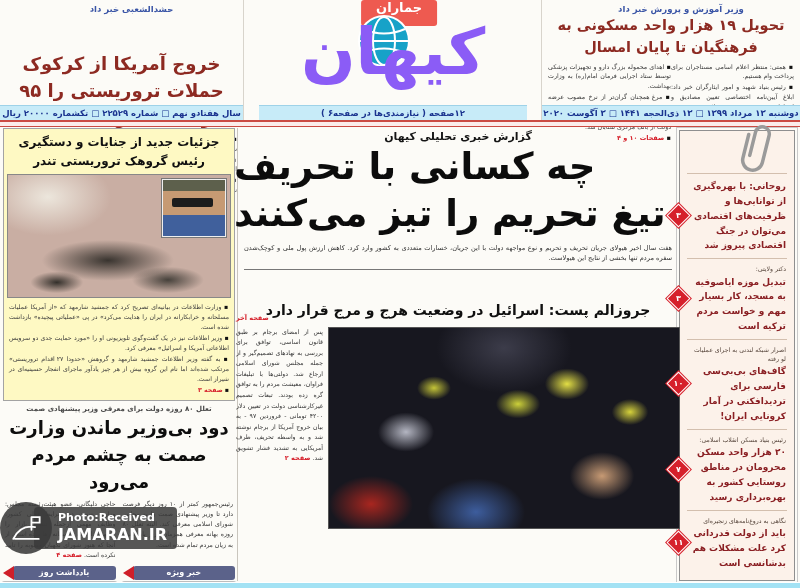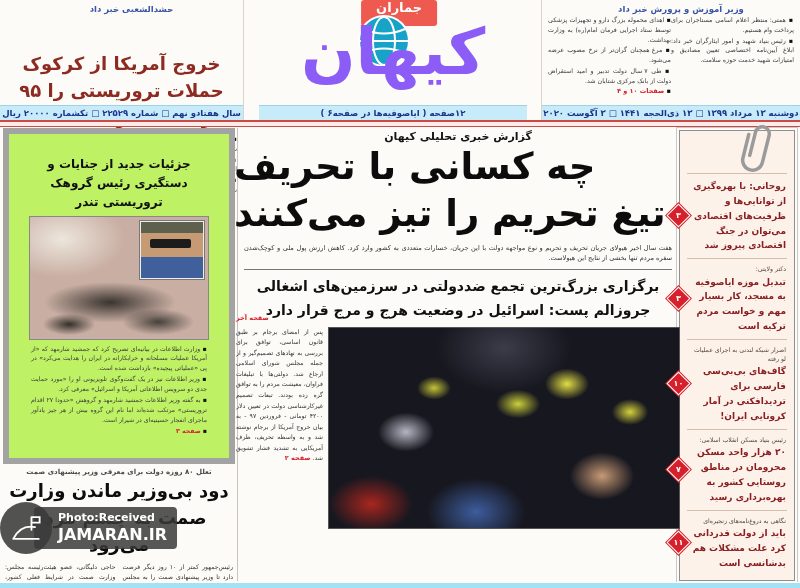--- a/index.html
+++ b/index.html
@@ -71,21 +71,21 @@
       radial-gradient(28px 20px at 86% 42%, #d6d23c 0%, rgba(214,210,60,0) 65%),
       radial-gradient(34px 22px at 54% 38%, #ccd03a 0%, rgba(204,208,58,0) 65%),
       radial-gradient(26px 18px at 30% 30%, #c4c438 0%, rgba(196,196,56,0) 65%),
       radial-gradient(46px 34px at 78% 74%, #c79a74 0%, rgba(199,154,116,0) 70%),
       radial-gradient(40px 28px at 22% 52%, #b4b6c2 0%, rgba(180,182,194,0) 70%),
       radial-gradient(90px 60px at 50% 10%, #3c3c4a 0%, rgba(60,60,74,0) 75%),
       #17171f;}
   .m-sidecol{flex:1;font-size:6.2px;color:#333;text-align:justify;line-height:1.7;overflow:hidden;}
   
   .leftcol{position:absolute;top:0;left:3px;width:232px;bottom:0;}
-  .tondar{border:6px solid #a3a3a3;background:#bef264;padding:20px;}
+  .tondar{border:1px solid #a3a3a3;background:#fef9c3;padding:3px;}
   .t-headline{font-size:12px;font-weight:bold;color:#101010;text-align:center;line-height:1.6;
               padding:1px 0 3px;}
   .t-photo{height:122px;position:relative;border:1px solid #888;overflow:hidden;
     background:
       radial-gradient(90px 55px at 18% 18%, #ece6dc 0%, rgba(236,230,220,0) 70%),
       radial-gradient(110px 34px at 45% 70%, #39342f 0%, rgba(57,52,47,0) 60%),
       radial-gradient(60px 22px at 72% 86%, #46413b 0%, rgba(70,65,59,0) 60%),
       radial-gradient(44px 18px at 22% 88%, #332f2a 0%, rgba(51,47,42,0) 60%),
       #c9aea3;}
   .portrait{position:absolute;top:4px;right:4px;width:62px;height:56px;border:1px solid #eee;
@@ -121,20 +121,21 @@
 </style>
 </head>
 <body>
 
 <div class="page">
 
   <div class="header">
 
     <div class="h-sec h-right">
       <div class="kicker">وزیر آموزش و پرورش خبر داد</div>
+      <div class="h-headline">تحویل ۱۹ هزار واحد مسکونی به فرهنگیان تا پایان امسال</div>
       <div class="bullets">
         <div>
           <p class="bul">همتی: منتظر اعلام اسامی مستاجران برای پرداخت وام هستیم.</p>
           <p class="bul">رئیس بنیاد شهید و امور ایثارگران خبر داد: ابلاغ آیین‌نامه اختصاصی تعیین مصادیق و امتیازات شهید خدمت حوزه سلامت.</p>
         </div>
         <div>
           <p class="bul">اهدای محموله بزرگ دارو و تجهیزات پزشکی توسط ستاد اجرایی فرمان امام(ره) به وزارت بهداشت.</p>
           <p class="bul">مرغ همچنان گران‌تر از نرخ مصوب عرضه می‌شود.</p>
           <p class="bul">طی ۷ سال دولت تدبیر و امید استقراض دولت از بانک مرکزی شتابان شد.</p>
           <p class="bul pageref">صفحات ۱۰ و ۴</p>
@@ -151,21 +152,21 @@
             <circle cx="27" cy="27" r="25" fill="#17a2c8"></circle>
             <circle cx="27" cy="27" r="25" fill="none" stroke="#ffffff" stroke-width="2"></circle>
             <ellipse cx="27" cy="27" rx="11" ry="24" fill="none" stroke="#ffffff" stroke-width="2"></ellipse>
             <line x1="3" y1="27" x2="51" y2="27" stroke="#ffffff" stroke-width="2"></line>
             <path d="M6 15 Q27 24 48 15" fill="none" stroke="#ffffff" stroke-width="2"></path>
             <path d="M6 39 Q27 30 48 39" fill="none" stroke="#ffffff" stroke-width="2"></path>
           </svg>
         </span>
         <div class="logo-text">کیهان</div>
       </div>
-      <div class="bar">۱۲صفحه ( ایاصوفیه‌ها در صفحه۶ )</div>
+      <div class="bar">۱۲صفحه ( نیازمندی‌ها در صفحه۶ )</div>
     </div>
 
     <div class="h-sec h-left">
       <div class="kicker">حشدالشعبی خبر داد</div>
       <div class="h-headline">خروج آمریکا از کرکوک حملات تروریستی را ۹۵ درصد کاهش داده است</div>
       <div class="bullets">
         <div>
           <p class="bul">نیویورک تایمز: ما در حال سقوط، سقوط، سقوط و سقوطیم.</p>
           <p class="bul">مرگ ۴۰ هزار نفر در خانه‌های سالمندان انگلیس بر اثر کرونا.</p>
           <p class="bul">مذاکره پایان دادن در افغانستان به دست نیروهای دولتی.</p>
@@ -230,21 +231,21 @@
     </div>
 
     <div class="center">
       <div class="m-kicker">گزارش خبری تحلیلی کیهان</div>
       <div class="m-headline">
         <span>چه کسانی با تحریف</span><br>
         <span>تیغ تحریم را تیز می‌کنند</span>
       </div>
       <div class="m-lead">هفت سال اخیر هیولای جریان تحریف و تحریم و نوع مواجهه دولت با این جریان، خسارات متعددی به کشور وارد کرد. کاهش ارزش پول ملی و کوچک‌شدن سفره مردم تنها بخشی از نتایج این هیولاست.</div>
       <div class="m-sub">
-        <span>برگزاری بزرگ‌ترین تجمع ضددولتی در سرزمین‌های اشغالی</span><br>
+        <br>
         <span>جروزالم پست: اسرائیل در وضعیت هرج و مرج قرار دارد</span>
         <span class="pageref">صفحه آخر</span>
       </div>
       <div class="m-row">
         <div class="m-photo"></div>
         <div class="m-sidecol">
           <span>پس از امضای برجام بر طبق قانون اساسی، توافق برای بررسی به نهادهای تصمیم‌گیر و از جمله مجلس شورای اسلامی ارجاع شد. دولتی‌ها با تبلیغات فراوان، معیشت مردم را به توافق گره زده بودند. تبعات تصمیم غیرکارشناسی دولت در تعیین دلار ۴۲۰۰ تومانی - فروردین ۹۷ - به بیان خروج آمریکا از برجام نوشته شد و به واسطه تحریف، طرف آمریکایی به تشدید فشار تشویق شد.</span>
           <span class="pageref">صفحه ۲</span>
         </div>
       </div>

